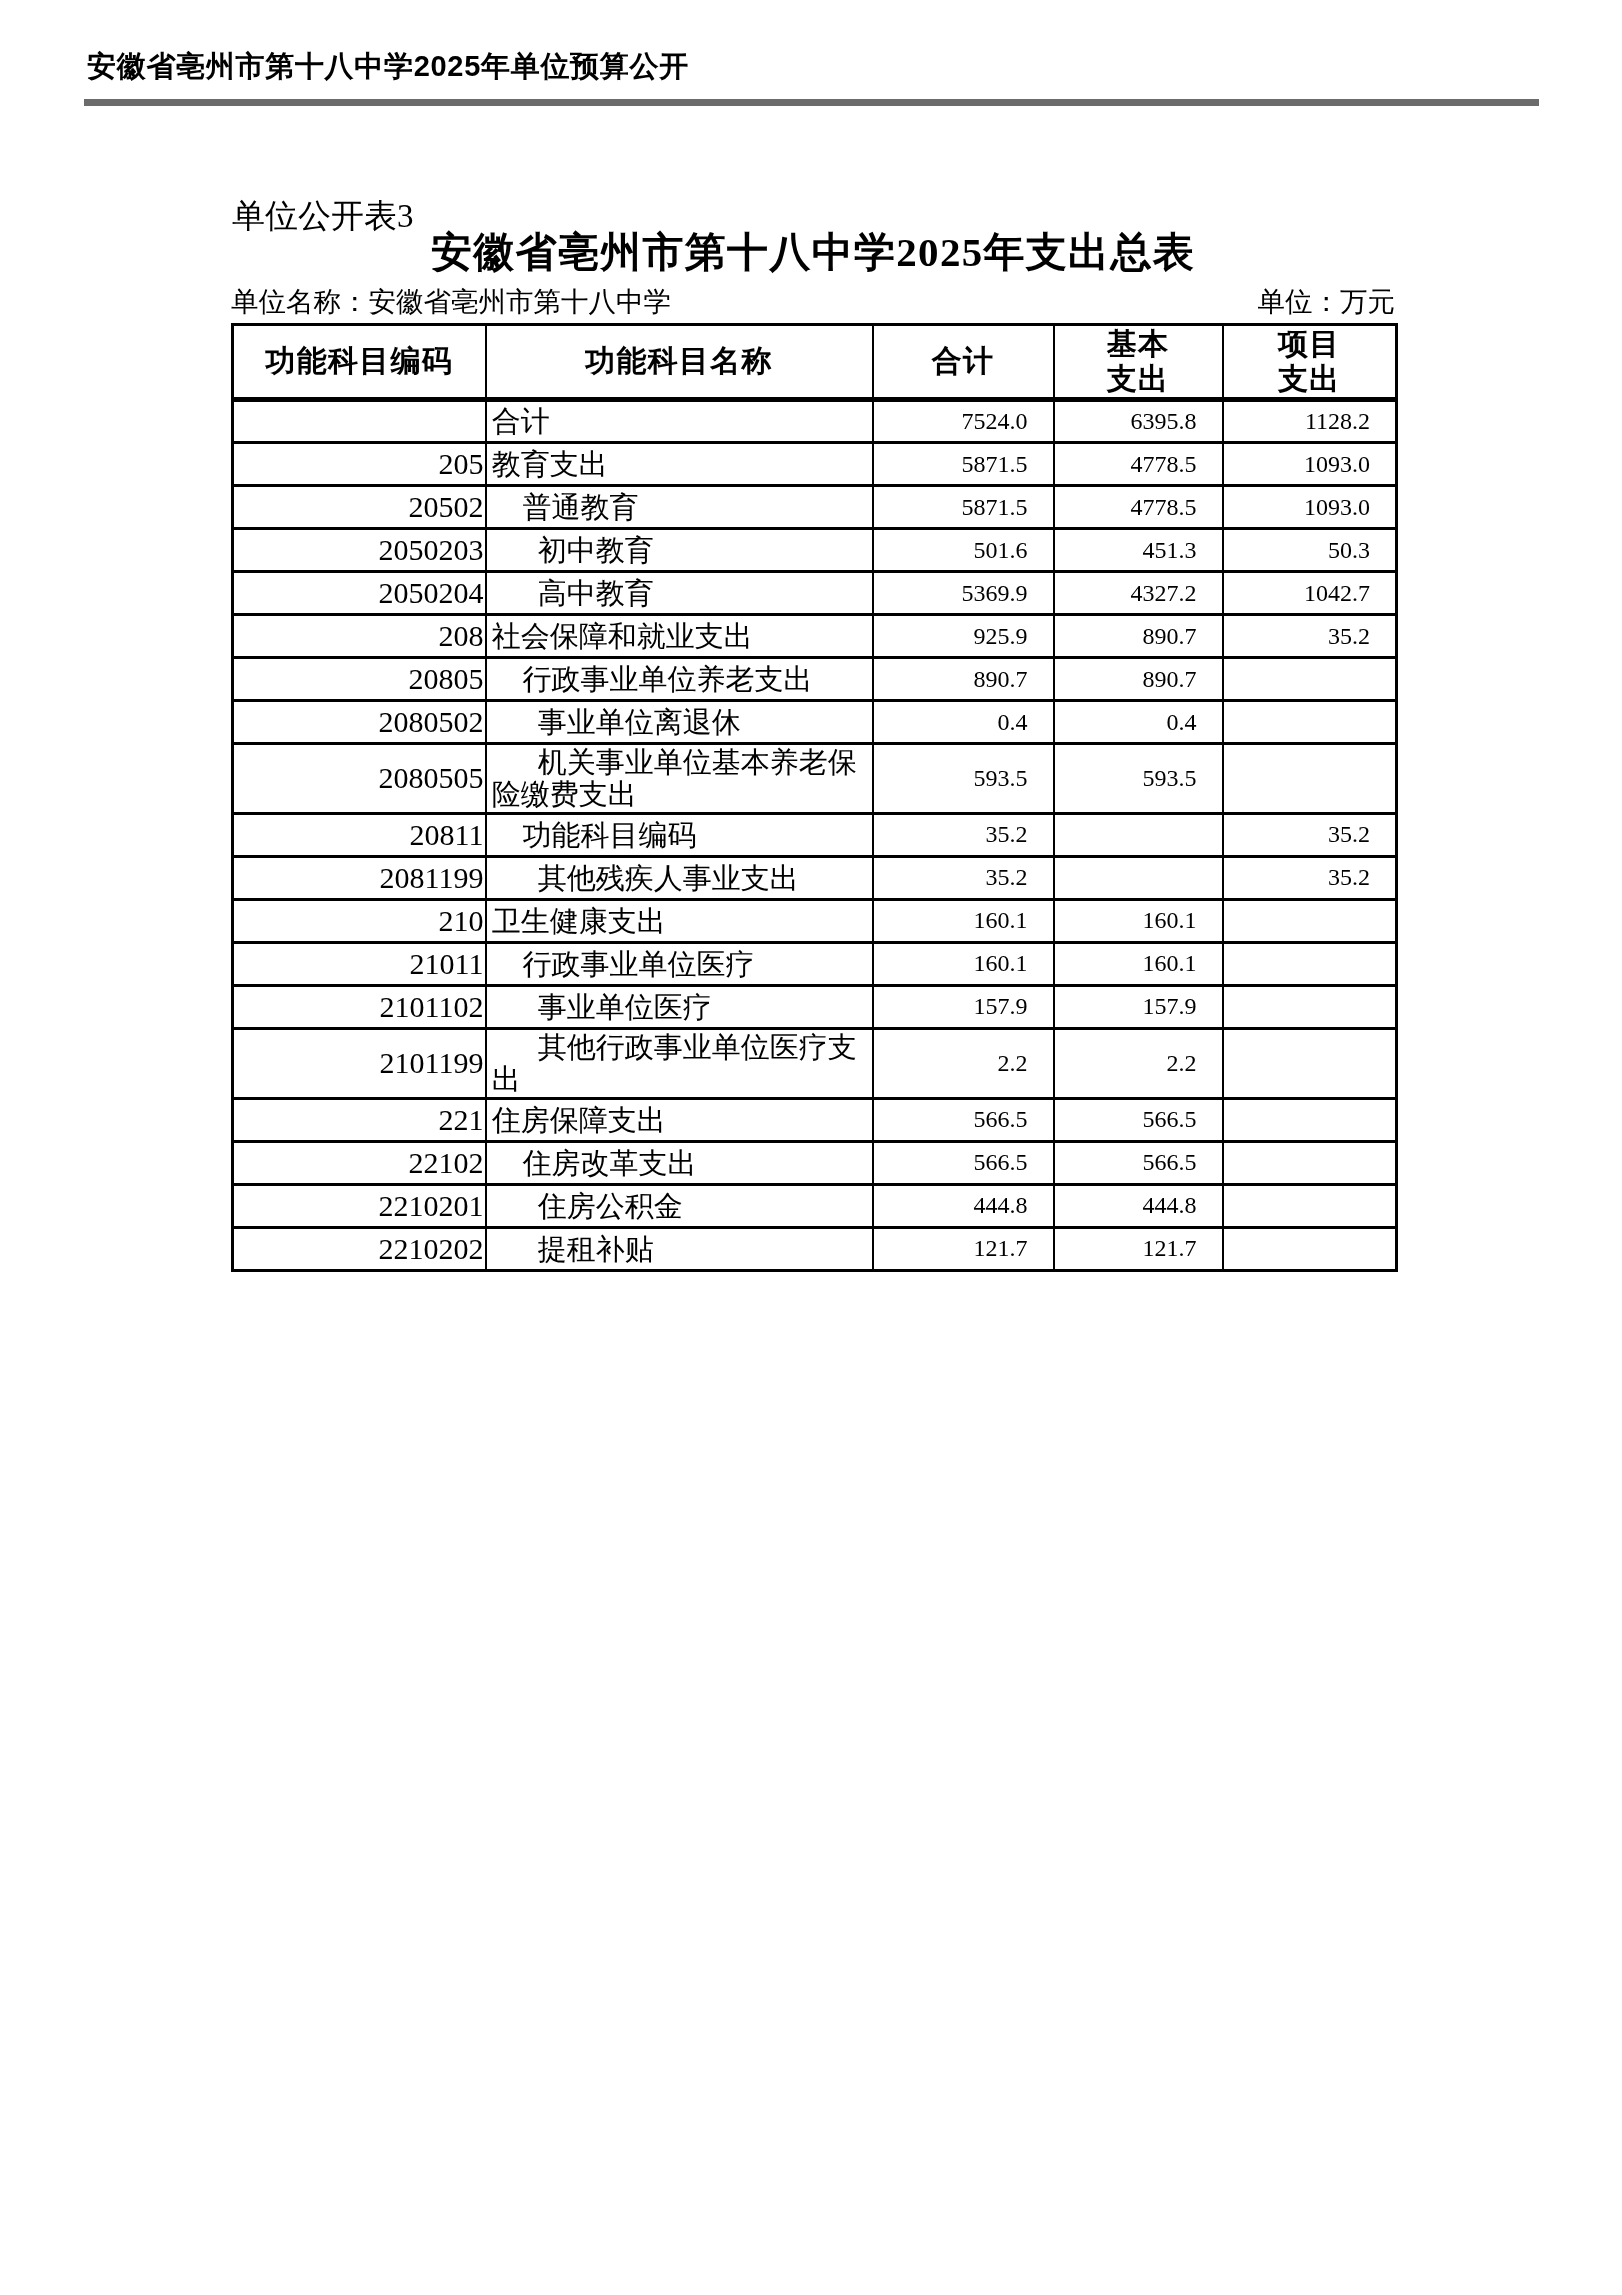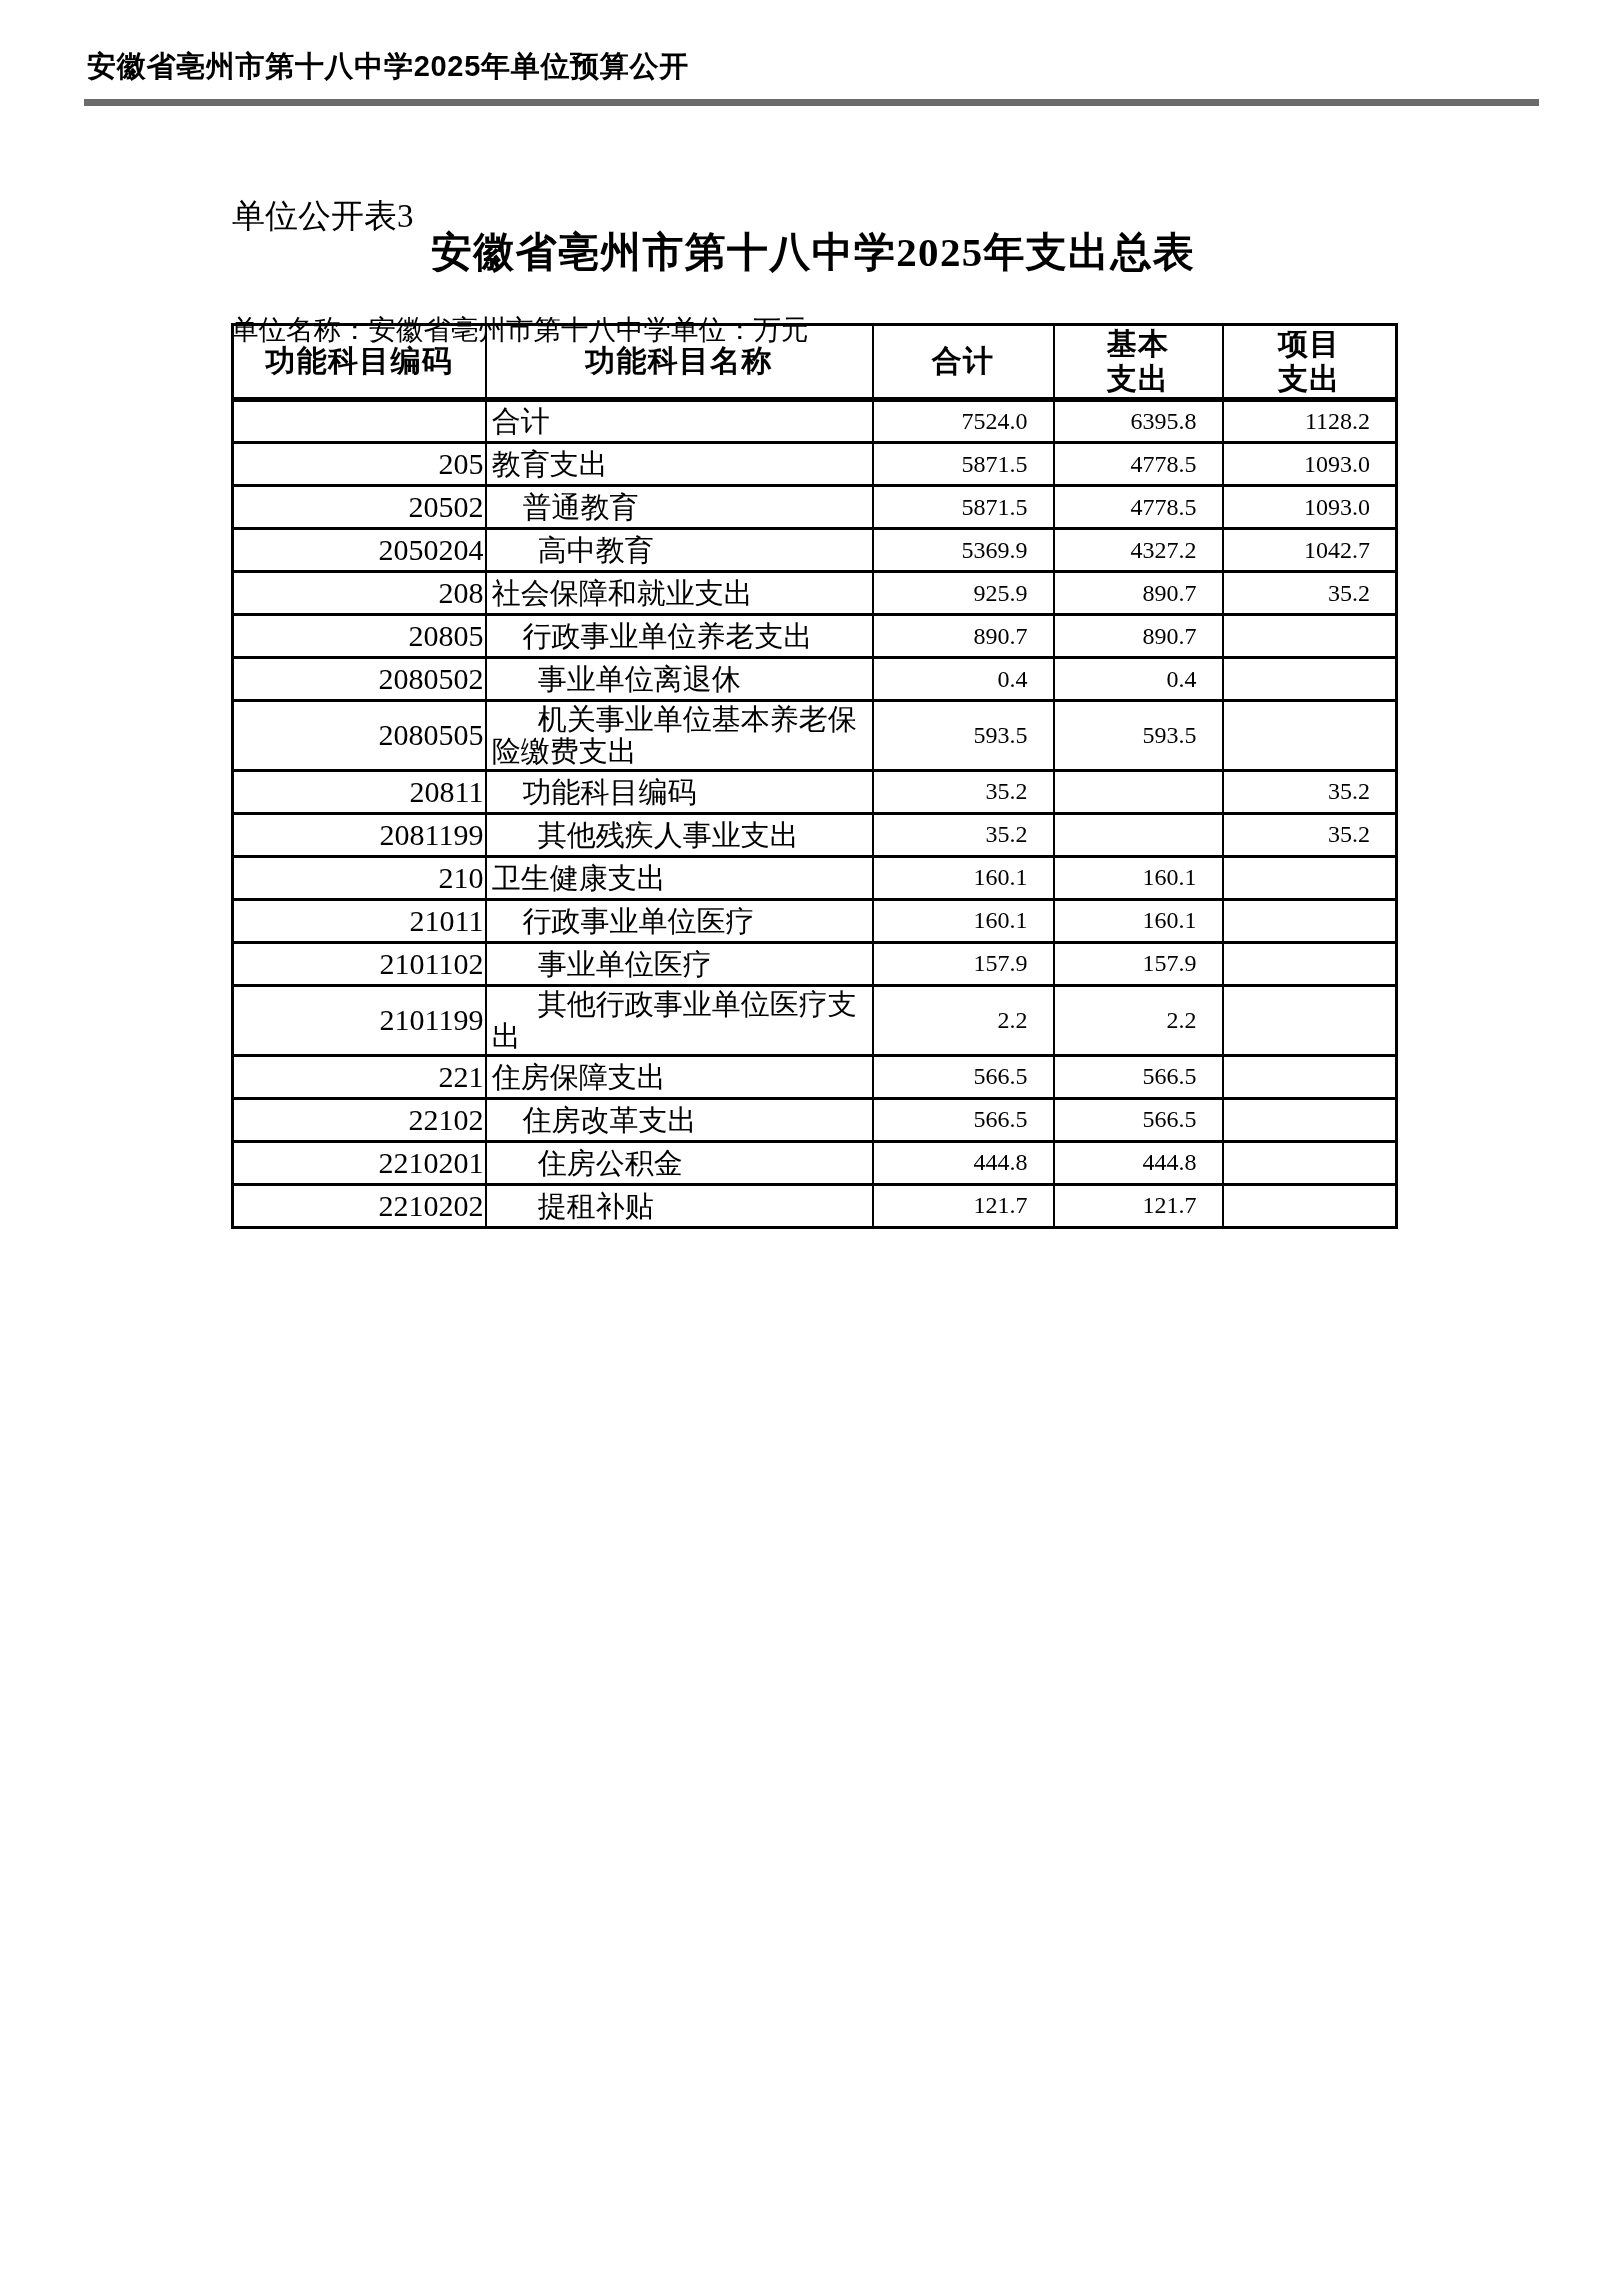--- a/index.html
+++ b/index.html
@@ -45,23 +45,22 @@
     font-size: 41px;
     font-weight: bold;
     letter-spacing: 1.3px;
   }
   .meta-row {
     position: absolute;
     left: 231px;
     top: 284px;
     width: 1164px;
     display: flex;
-    justify-content: flex-start;
+    justify-content: space-between;
     font-size: 27.5px;
-    margin-top: 28px;
   }
   table.expense {
     position: absolute;
     left: 231px;
     top: 323px;
     width: 1164px;
     border-collapse: collapse;
     table-layout: fixed;
     border: 3.9px solid #000;
   }
@@ -163,20 +162,27 @@
           <td class="num">1093.0</td>
         </tr>
         <tr>
           <td class="code">20502</td>
           <td class="name indent-1">普通教育</td>
           <td class="num">5871.5</td>
           <td class="num">4778.5</td>
           <td class="num">1093.0</td>
         </tr>
         <tr>
+          <td class="code">2050203</td>
+          <td class="name indent-2">初中教育</td>
+          <td class="num">501.6</td>
+          <td class="num">451.3</td>
+          <td class="num">50.3</td>
+        </tr>
+        <tr>
           <td class="code">2050204</td>
           <td class="name indent-2">高中教育</td>
           <td class="num">5369.9</td>
           <td class="num">4327.2</td>
           <td class="num">1042.7</td>
         </tr>
         <tr>
           <td class="code">208</td>
           <td class="name indent-0">社会保障和就业支出</td>
           <td class="num">925.9</td>

